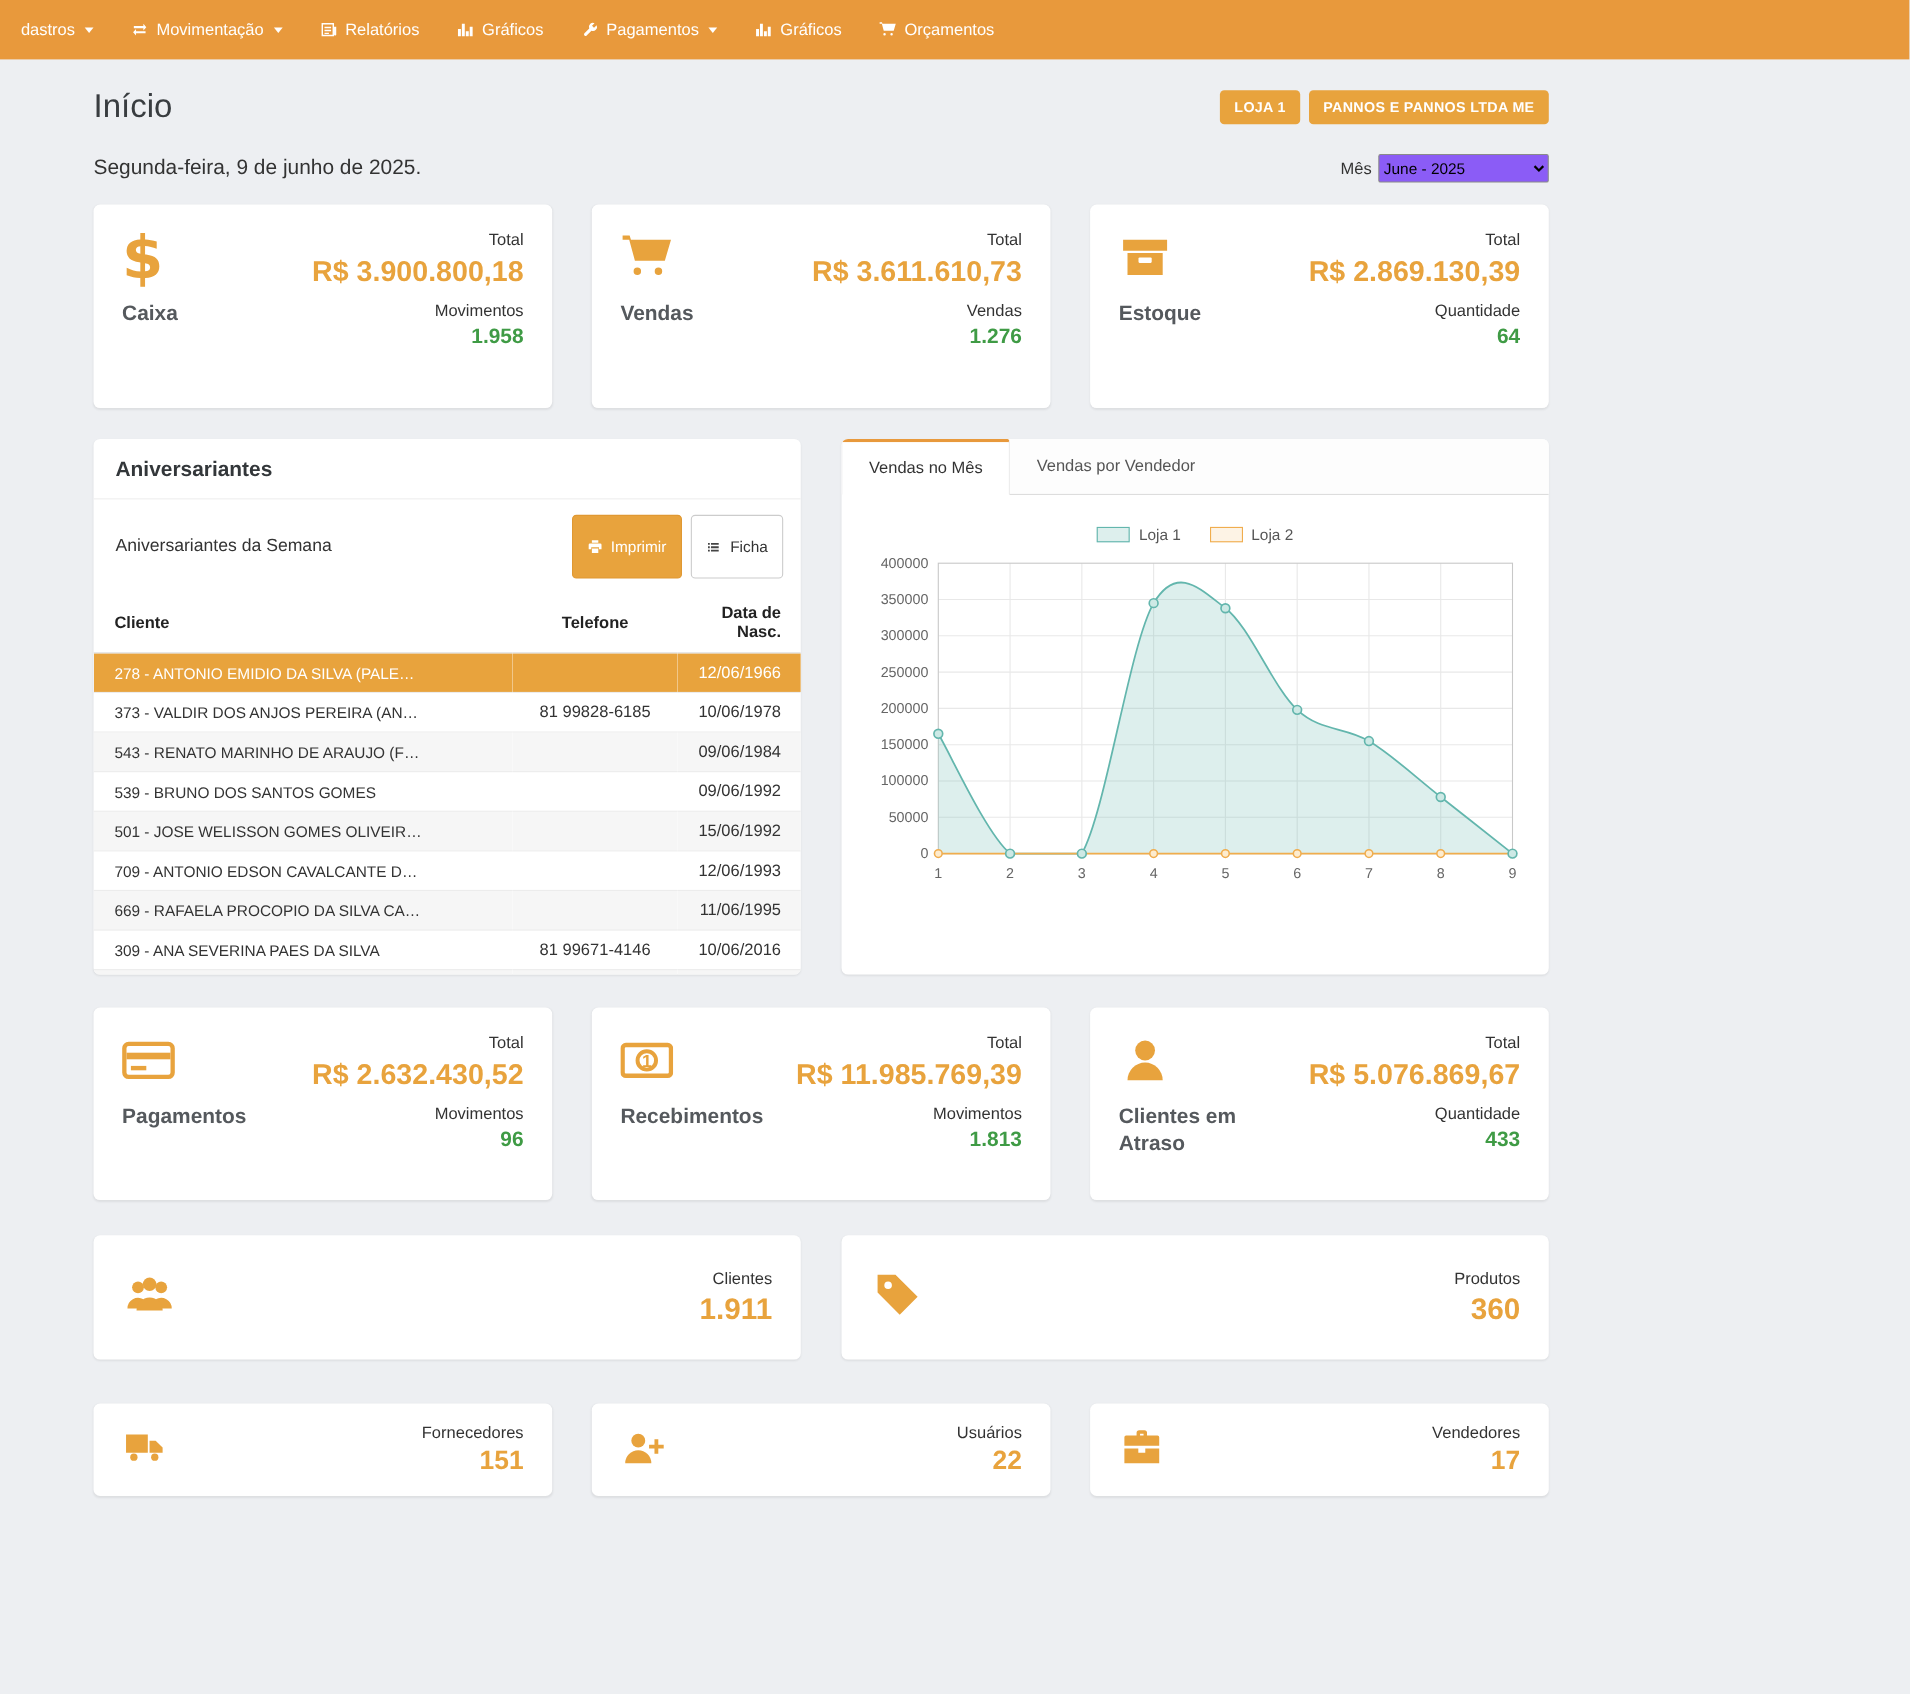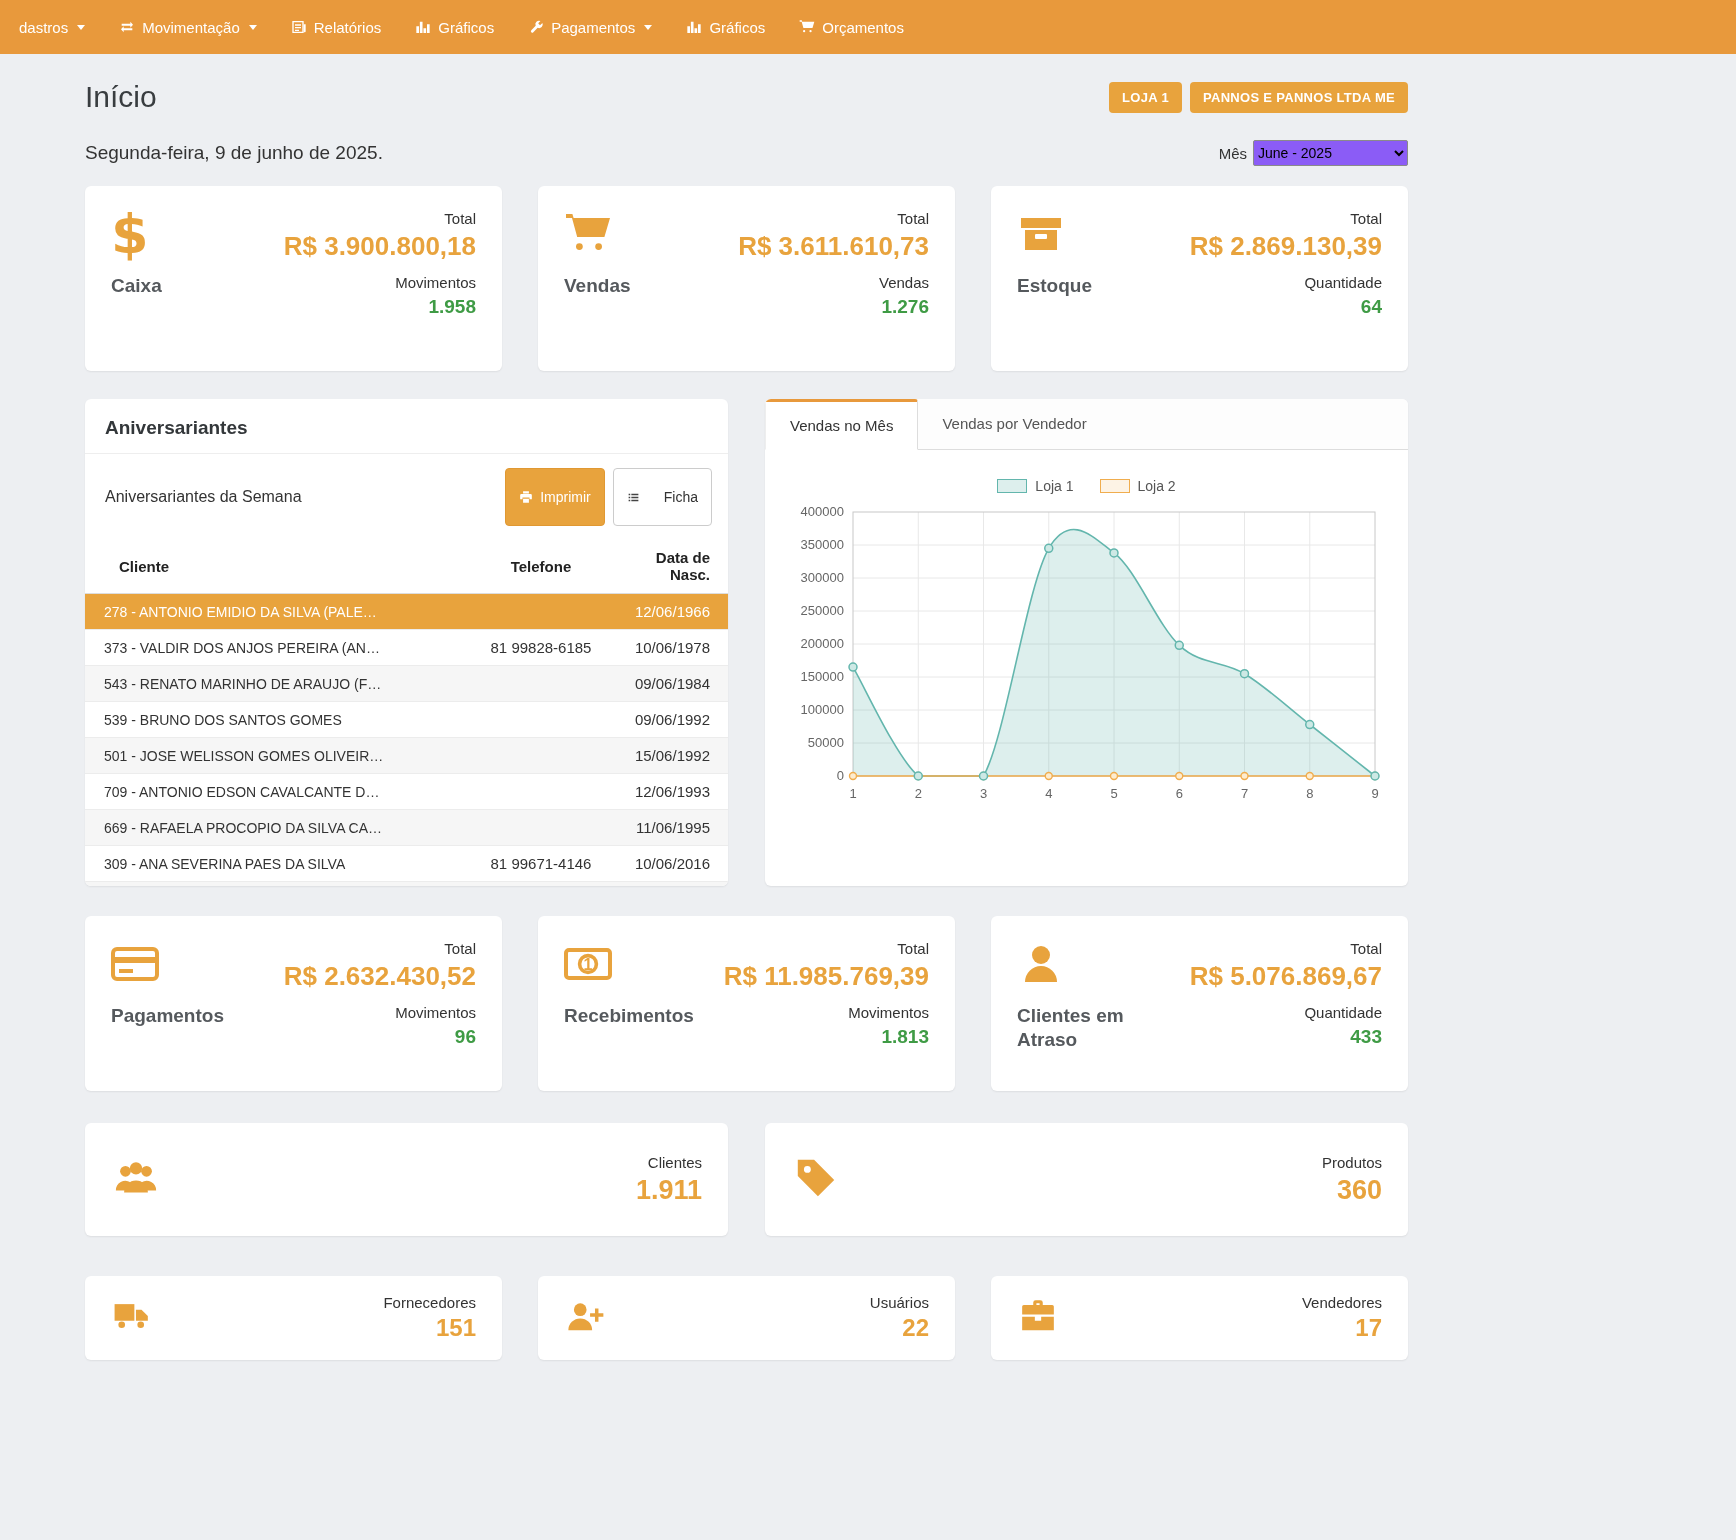--- a/index.html
+++ b/index.html
@@ -43,26 +43,26 @@
 
   
   .mid-row { margin-top:28px; height:487px; display:grid; grid-template-columns:1fr 1fr; gap:37px; }
   .panel { background:#fff; border-radius:6px; box-shadow:0 1px 2px rgba(0,0,0,.07); overflow:hidden; height:487px; }
   .panel-header { font-size:19px; font-weight:700; color:#33373a; padding:18px 20px 14px; border-bottom:1px solid #eee; }
   .panel-sub { display:flex; justify-content:space-between; align-items:center; padding:14px 16px 14px 20px; }
   .panel-sub-title { font-size:16px; color:#333; }
   .sub-buttons { display:flex; gap:8px; }
   .btn-print { display:flex; align-items:center; gap:7px; background:#e8a33d; color:#fff; border:1px solid #e09832; border-radius:4px; font-size:14px; padding:20px 13px; cursor:pointer; font-family:inherit; }
   .btn-print svg { width:14px; height:14px; fill:#fff; }
-  .btn-ficha { display:flex; align-items:center; gap:24px; background:#fff; color:#333; border:1px solid #ccc; border-radius:4px; font-size:14px; padding:8px 13px; cursor:pointer; font-family:inherit; }
+  .btn-ficha { display:flex; align-items:center; gap:9px; background:#fff; color:#333; border:1px solid #ccc; border-radius:4px; font-size:14px; padding:8px 13px; cursor:pointer; font-family:inherit; }
   .btn-ficha svg { width:13px; height:13px; fill:#444; }
 
   .bd-table { width:100%; border-collapse:collapse; }
   .bd-table th { font-size:15px; font-weight:700; color:#222; text-align:left; padding:9px 8px 10px; border-bottom:1px solid #ddd; }
-  .bd-table th:first-child { padding-left:34px; }
+  .bd-table th:first-child { padding-left:19px; }
   .bd-table th.c-tel { text-align:center; width:150px; }
   .bd-table th.c-date { text-align:right; width:112px; padding-right:18px; }
   .bd-table td { font-size:14px; color:#333; padding:9px 8px; border-top:1px solid #ececec; white-space:nowrap; overflow:hidden; text-overflow:ellipsis; max-width:330px; }
   .bd-table td.c-name { font-weight:400; padding-left:19px; }
   .bd-table td.c-tel { text-align:center; font-size:15px; }
   .bd-table td.c-date { text-align:right; font-size:15px; padding-right:18px; }
   .bd-table tr:nth-child(odd) td { background:#f6f6f6; }
   .bd-table tr.selected td { background:#e8a33d; color:#fff; }
 
   

